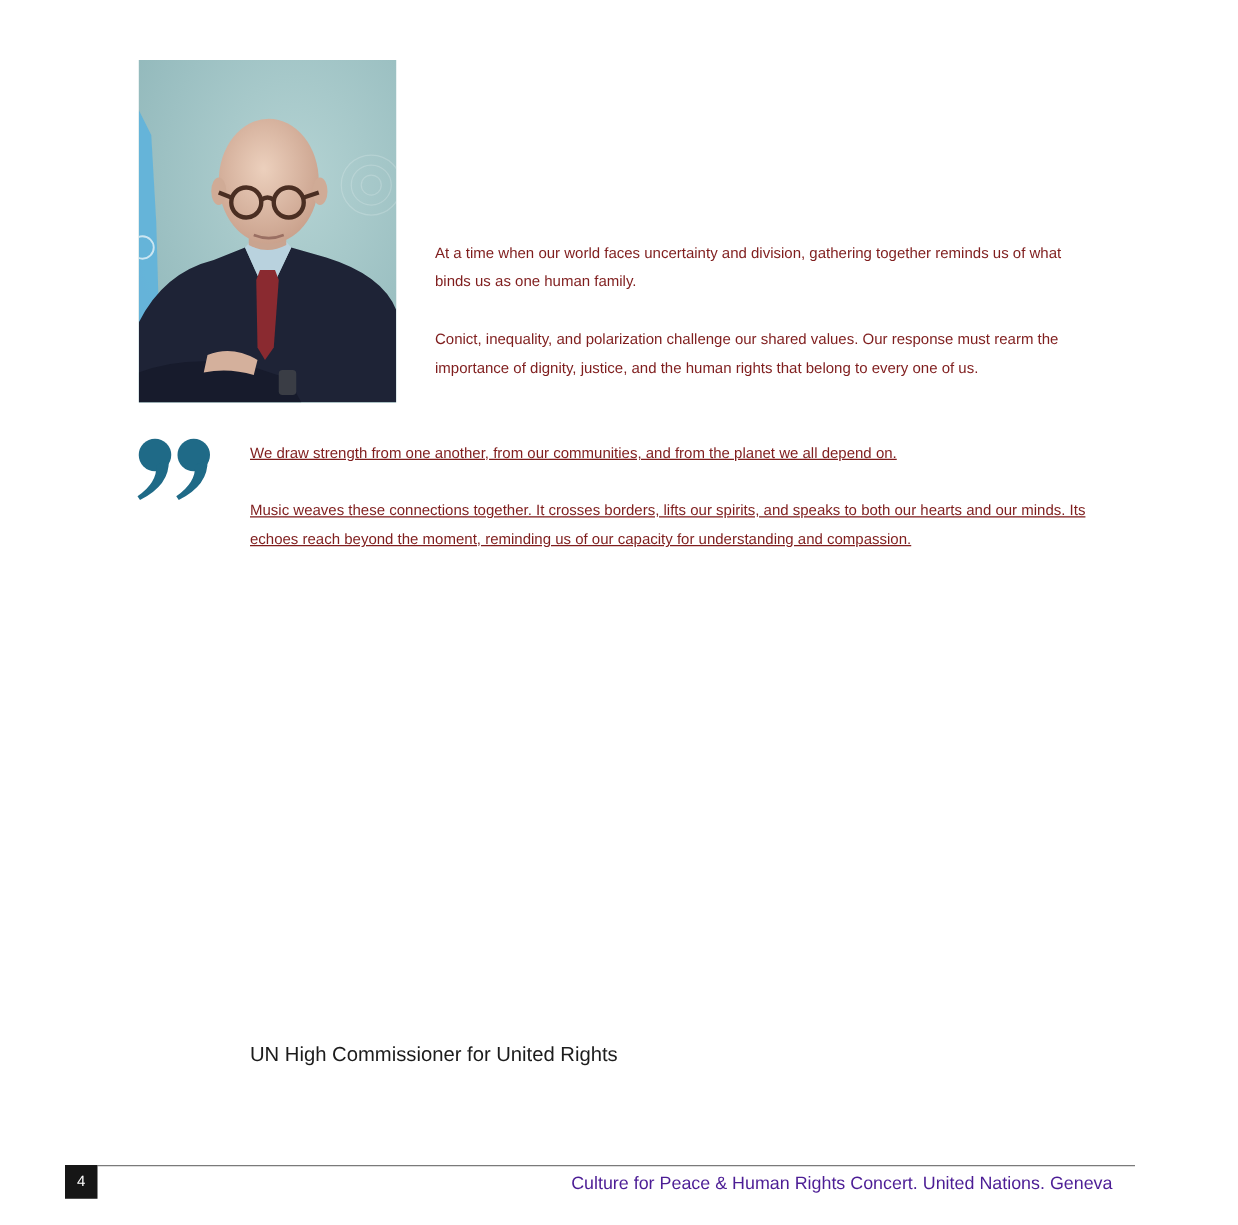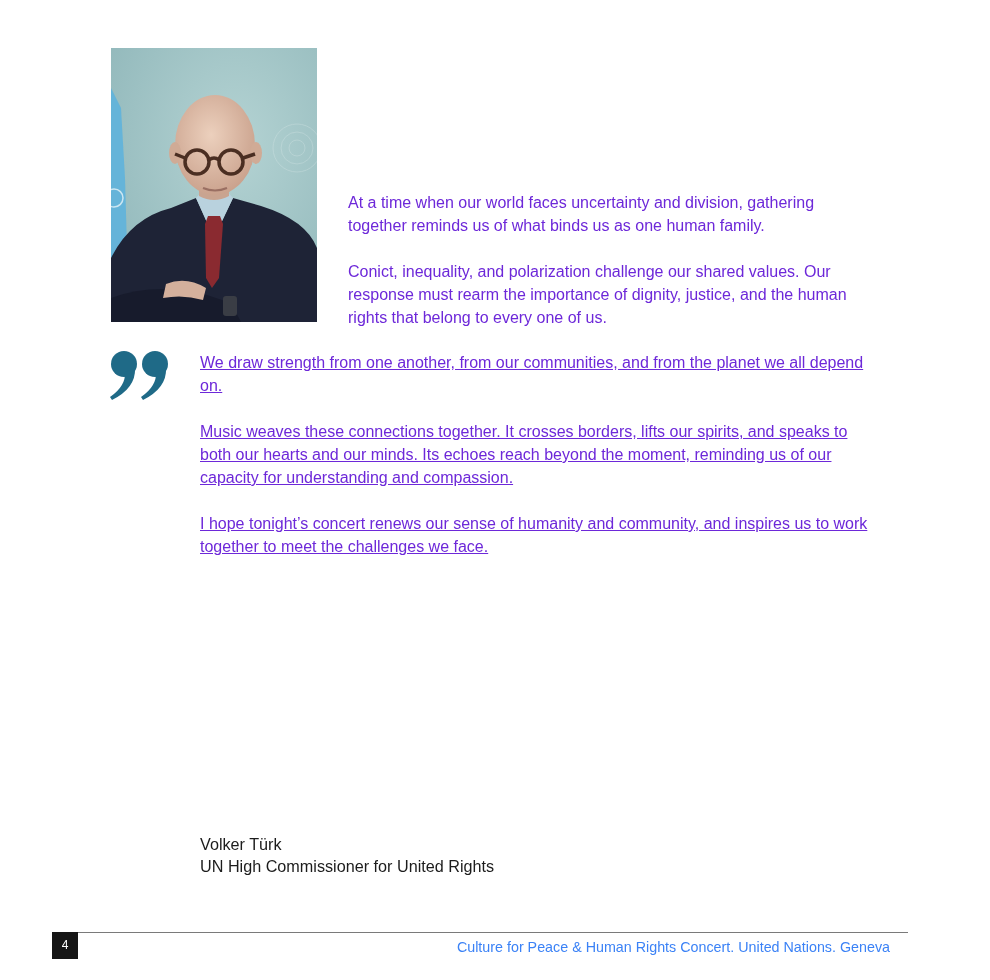--- a/index.html
+++ b/index.html
@@ -20,23 +20,23 @@
       left: 111px;
       top: 48px;
       width: 206px;
       height: 274px;
       overflow: hidden;
       background: linear-gradient(180deg, #a9cbcc 0%, #9cc3c5 55%, #8fb8bb 100%);
     }
     .portrait svg { display: block; }
     .text-block {
       position: absolute;
-      font-size: 16px;
+      font-size: 12px;
       line-height: 23px;
-      color: #6d28d9;
+      color: #7f1d1d;
     }
     .text-block p {
       margin: 0 0 23px 0;
     }
     .text-block p:last-child { margin-bottom: 0; }
     .intro {
       left: 348px;
       top: 191px;
       width: 520px;
     }
@@ -80,21 +80,21 @@
       font-size: 12px;
       line-height: 27px;
       text-align: center;
     }
     .footer-text {
       position: absolute;
       right: 100px;
       top: 938px;
       font-size: 14.3px;
       line-height: 18px;
-      color: #3b82f6;
+      color: #4c1d95;
       white-space: nowrap;
       text-align: right;
     }
   </style>
 </head>
 <body>
 
 <div class="portrait">
   <svg width="206" height="274" viewBox="0 0 206 274">
     <defs>
@@ -158,23 +158,21 @@
       <path d="M27 20 Q28 40 4 52 L2 49 Q18 38 17 24 Z"></path>
       <circle cx="47" cy="16" r="13"></circle>
       <path d="M58 20 Q59 40 35 52 L33 49 Q49 38 48 24 Z"></path>
     </g>
   </svg>
 </div>
 
 <div class="text-block body-text">
   <p>We draw strength from one another, from our communities, and from the planet we all depend on.</p>
   <p>Music weaves these connections together. It crosses borders, lifts our spirits, and speaks to both our hearts and our minds. Its echoes reach beyond the moment, reminding us of our capacity for understanding and compassion.</p>
-  <p>I hope tonight’s concert renews our sense of humanity and community, and inspires us to work together to meet the challenges we face.</p>
 </div>
 
 <div class="signature">
-  <div>Volker Türk</div>
   <div>UN High Commissioner for United Rights</div>
 </div>
 
 <div class="footer-rule"></div>
 <div class="page-num">4</div>
 <div class="footer-text">Culture for Peace &amp; Human Rights Concert. United Nations. Geneva</div>
 
 </body></html>

